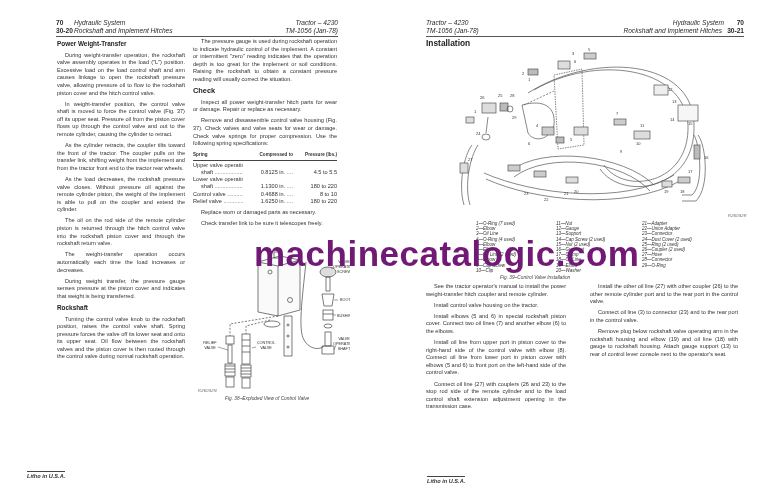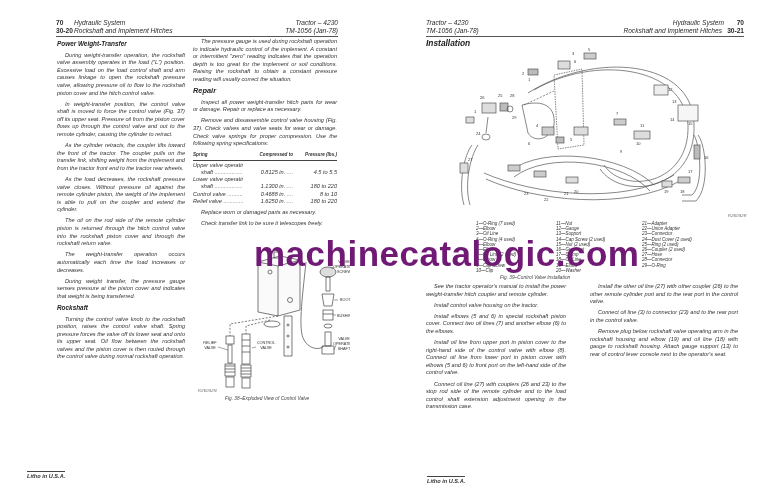--- a/index.html
+++ b/index.html
@@ -7,21 +7,21 @@
   body { position:relative; font-family:"Liberation Sans", sans-serif; color:#2a2a2a; }
   .page { position:absolute; top:0; height:497px; }
   .page-left { left:0; width:384px; }
   .page-right { left:384px; width:384px; }
 
   .hdr { position:absolute; top:19px; font-size:6.6px; line-height:8px; }
   .hdr .num { font-weight:bold; display:inline-block; width:18px; }
   .hdr i { font-style:italic; }
   .hdr-line { position:absolute; top:36px; height:1px; background:#555; }
 
-  .col { position:absolute; font-size:5.6px; line-height:7.6px; text-align:justify; color:#333;font-style:italic; }
+  .col { position:absolute; font-size:5.6px; line-height:7.6px; text-align:justify; color:#333; }
   .col p { text-indent:8px; margin-bottom:3.5px; }
   .col h3 { font-size:6.4px; font-weight:bold; margin:2px 0 4px 0; color:#222; }
   .col h2 { font-size:8.4px; font-weight:bold; margin:2px 0 4px 0; color:#222; }
 
   .spec-head { display:flex; font-size:4.6px; font-weight:bold; border-bottom:0.8px solid #444; padding-bottom:1px; margin-bottom:1px; }
   .spec-head span:nth-child(1){ flex:1; }
   .spec-head span:nth-child(2){ width:50px; text-align:right; }
   .spec-head span:nth-child(3){ width:44px; text-align:right; }
   .spec-row { font-size:5.6px; line-height:7.2px; display:flex; }
   .spec-row .nm { flex:1; white-space:nowrap; overflow:hidden; }
@@ -63,21 +63,21 @@
     <p>As the load decreases, the rockshaft pressure valve closes. Without pressure oil against the remote cylinder piston, the weight of the implement is able to pull on the coupler and extend the cylinder.</p>
     <p>The oil on the rod side of the remote cylinder piston is returned through the hitch control valve into the rockshaft piston cover and through the rockshaft return valve.</p>
     <p>The weight-transfer operation occurs automatically each time the load increases or decreases.</p>
     <p>During weight transfer, the pressure gauge senses pressure at the piston cover and indicates that weight is being transferred.</p>
     <h3>Rockshaft</h3>
     <p>Turning the control valve knob to the rockshaft position, raises the control valve shaft. Spring pressure forces the valve off its lower seat and onto its upper seat. Oil flow between the rockshaft valves and the piston cover is then routed through the control valve during normal rockshaft operation.</p>
   </div>
 
   <div class="col" style="left:193px; top:38px; width:144px;">
     <p>The pressure gauge is used during rockshaft operation to indicate hydraulic control of the implement. A constant or intermittent "zero" reading indicates that the operation depth is too great for the implement or soil conditions. Raising the rockshaft to obtain a constant pressure reading will usually correct the situation.</p>
-    <h3 style="font-size:7.4px;">Repair</h3>
+    <h3 style="font-size:7.4px;">Check</h3>
     <p>Inspect all power weight-transfer hitch parts for wear or damage. Repair or replace as necessary.</p>
     <p>Remove and dissassemble control valve housing (Fig. 37). Check valves and valve seats for wear or damage. Check valve springs for proper compression. Use the following spring specifications:</p>
     <div>
       <div class="spec-head">
         <span>Spring</span>
         <span>Compressed to</span>
         <span>Pressure (lbs.)</span>
       </div>
       <div class="spec-row">
           <span class="nm">Upper valve operating</span>

